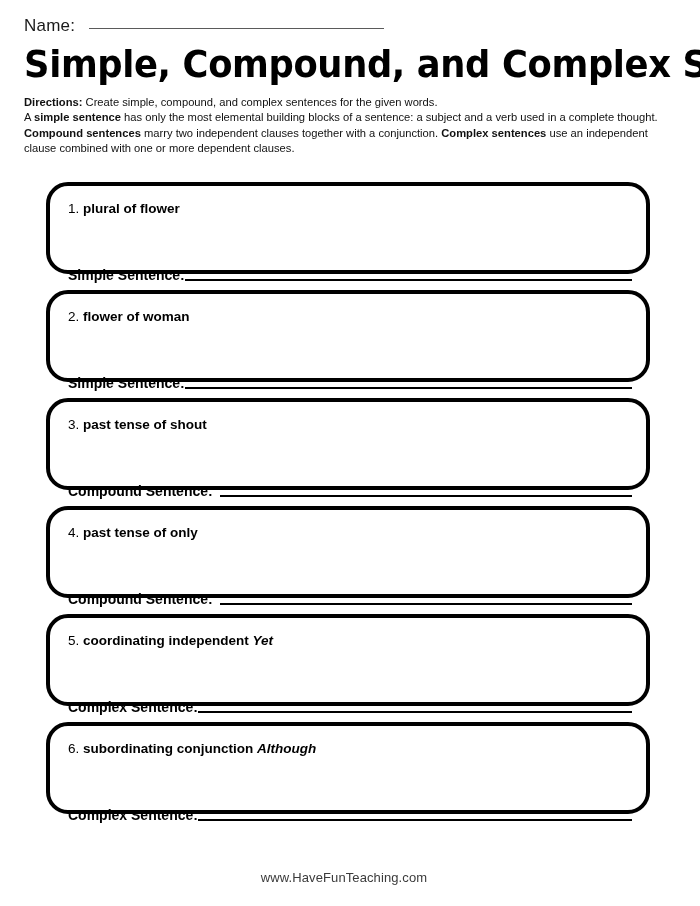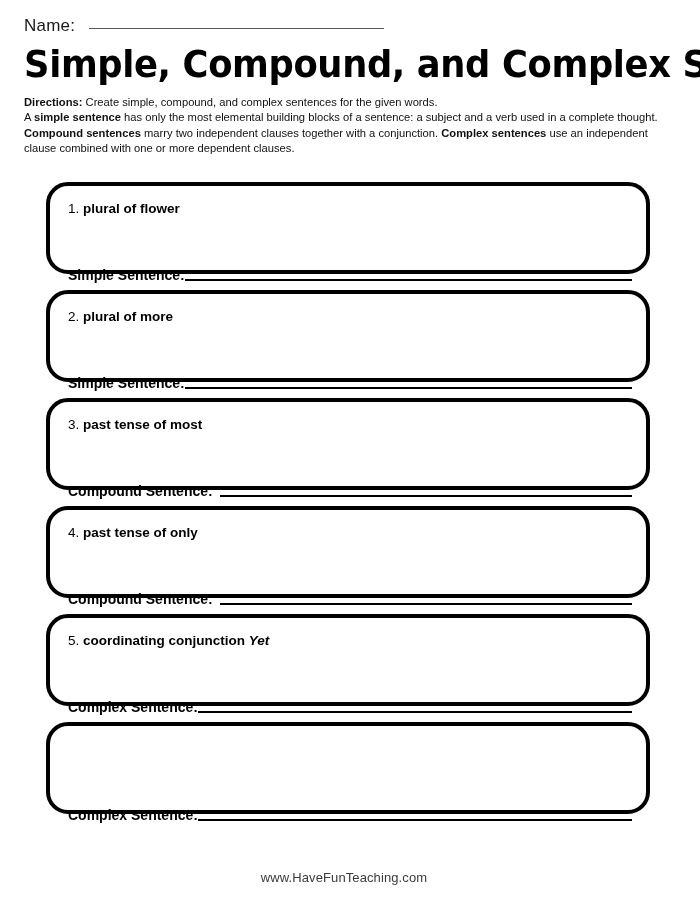--- a/index.html
+++ b/index.html
@@ -182,32 +182,32 @@
       </div>
       <div class="answer-row">
         <span class="answer-label">Simple Sentence:</span>
         <span class="answer-rule"></span>
       </div>
     </div>
 
     <div class="qbox">
       <div class="prompt">
         <span class="num">2.</span>
-        <span class="term">plural of more</span><span class="word-italic"></span>
+        <span class="term">flower of woman</span><span class="word-italic"></span>
       </div>
       <div class="answer-row">
         <span class="answer-label">Simple Sentence:</span>
         <span class="answer-rule"></span>
       </div>
     </div>
 
     <div class="qbox">
       <div class="prompt">
         <span class="num">3.</span>
-        <span class="term">past tense of most</span><span class="word-italic"></span>
+        <span class="term">past tense of shout</span><span class="word-italic"></span>
       </div>
       <div class="answer-row gap">
         <span class="answer-label">Compound Sentence:</span>
         <span class="answer-rule"></span>
       </div>
     </div>
 
     <div class="qbox">
       <div class="prompt">
         <span class="num">4.</span>
@@ -215,29 +215,33 @@
       </div>
       <div class="answer-row gap">
         <span class="answer-label">Compound Sentence:</span>
         <span class="answer-rule"></span>
       </div>
     </div>
 
     <div class="qbox">
       <div class="prompt">
         <span class="num">5.</span>
-        <span class="term"> coordinating conjunction </span><span class="word-italic">Yet</span>
+        <span class="term"> coordinating independent </span><span class="word-italic">Yet</span>
       </div>
       <div class="answer-row">
         <span class="answer-label">Complex Sentence:</span>
         <span class="answer-rule"></span>
       </div>
     </div>
 
     <div class="qbox">
+      <div class="prompt">
+        <span class="num">6.</span>
+        <span class="term">subordinating conjunction </span><span class="word-italic">Although</span>
+      </div>
       <div class="answer-row">
         <span class="answer-label">Complex Sentence:</span>
         <span class="answer-rule"></span>
       </div>
     </div>
 
   </div>
 
   <div class="footer">www.HaveFunTeaching.com</div>
 

